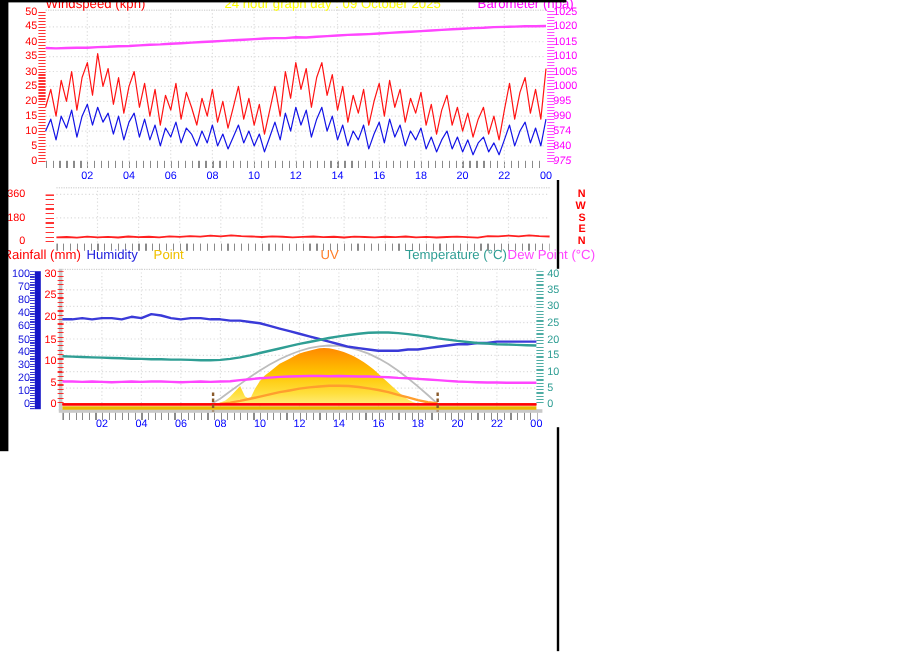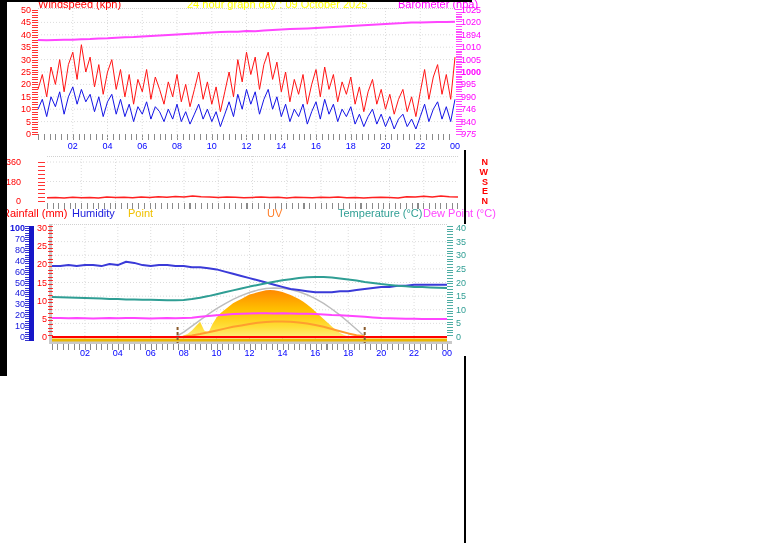--- a/index.html
+++ b/index.html
@@ -138,27 +138,27 @@
       <span class="tick right-anchor" style="left: 31px; top: 96.8px; color: rgb(255, 0, 0);">15</span>
       <span class="tick right-anchor" style="left: 31px; top: 84.4px; color: rgb(255, 0, 0);">20</span>
       <span class="tick right-anchor" style="left: 31px; top: 72px; color: rgb(255, 0, 0);">25</span>
       <span class="tick right-anchor" style="left: 31px; top: 59.6px; color: rgb(255, 0, 0);">30</span>
       <span class="tick right-anchor" style="left: 31px; top: 47.2px; color: rgb(255, 0, 0);">35</span>
       <span class="tick right-anchor" style="left: 31px; top: 34.8px; color: rgb(255, 0, 0);">40</span>
       <span class="tick right-anchor" style="left: 31px; top: 22.4px; color: rgb(255, 0, 0);">45</span>
       <span class="tick right-anchor" style="left: 31px; top: 10px; color: rgb(255, 0, 0);">50</span>
       <span class="tick left-anchor" style="left: 461px; top: 134px; color: rgb(255, 0, 255); font-style: italic;">975</span>
       <span class="tick left-anchor" style="left: 461px; top: 121.6px; color: rgb(255, 0, 255);">840</span>
-      <span class="tick left-anchor" style="left: 461px; top: 109.2px; color: rgb(255, 0, 255);">746</span>
+      <span class="tick left-anchor" style="left: 461px; top: 109.2px; color: rgb(255, 0, 255);">574</span>
       <span class="tick left-anchor" style="left: 461px; top: 96.8px; color: rgb(255, 0, 255);">990</span>
       <span class="tick left-anchor" style="left: 461px; top: 84.4px; color: rgb(255, 0, 255);">995</span>
-      <span class="tick left-anchor" style="left: 461px; top: 72px; color: rgb(255, 0, 255); font-weight: bold;">1000</span>
+      <span class="tick left-anchor" style="left: 461px; top: 72px; color: rgb(255, 0, 255);">1000</span>
       <span class="tick left-anchor" style="left: 461px; top: 59.6px; color: rgb(255, 0, 255);">1005</span>
       <span class="tick left-anchor" style="left: 461px; top: 47.2px; color: rgb(255, 0, 255);">1010</span>
-      <span class="tick left-anchor" style="left: 461px; top: 34.8px; color: rgb(255, 0, 255);">1894</span>
+      <span class="tick left-anchor" style="left: 461px; top: 34.8px; color: rgb(255, 0, 255);">1015</span>
       <span class="tick left-anchor" style="left: 461px; top: 22.4px; color: rgb(255, 0, 255);">1020</span>
       <span class="tick left-anchor" style="left: 461px; top: 10px; color: rgb(255, 0, 255);">1025</span>
       <span class="tick center-anchor" style="left: 72.75px; top: 142px; color: rgb(0, 0, 255);">02</span>
       <span class="tick center-anchor" style="left: 107.5px; top: 142px; color: rgb(0, 0, 255);">04</span>
       <span class="tick center-anchor" style="left: 142.25px; top: 142px; color: rgb(0, 0, 255);">06</span>
       <span class="tick center-anchor" style="left: 177px; top: 142px; color: rgb(0, 0, 255);">08</span>
       <span class="tick center-anchor" style="left: 211.75px; top: 142px; color: rgb(0, 0, 255);">10</span>
       <span class="tick center-anchor" style="left: 246.5px; top: 142px; color: rgb(0, 0, 255);">12</span>
       <span class="tick center-anchor" style="left: 281.25px; top: 142px; color: rgb(0, 0, 255);">14</span>
       <span class="tick center-anchor" style="left: 316px; top: 142px; color: rgb(0, 0, 255);">16</span>
@@ -177,21 +177,21 @@
       <span class="tick right-anchor" style="left: 25px; top: 337px; color: rgb(20, 20, 221);">0</span>
       <span class="tick right-anchor" style="left: 25px; top: 326.1px; color: rgb(20, 20, 221);">10</span>
       <span class="tick right-anchor" style="left: 25px; top: 315.2px; color: rgb(20, 20, 221);">20</span>
       <span class="tick right-anchor" style="left: 25px; top: 304.3px; color: rgb(20, 20, 221);">30</span>
       <span class="tick right-anchor" style="left: 25px; top: 293.4px; color: rgb(20, 20, 221);">40</span>
       <span class="tick right-anchor" style="left: 25px; top: 282.5px; color: rgb(20, 20, 221);">50</span>
       <span class="tick right-anchor" style="left: 25px; top: 271.6px; color: rgb(20, 20, 221);">60</span>
       <span class="tick right-anchor" style="left: 25px; top: 260.7px; color: rgb(20, 20, 221);">40</span>
       <span class="tick right-anchor" style="left: 25px; top: 249.8px; color: rgb(20, 20, 221);">80</span>
       <span class="tick right-anchor" style="left: 25px; top: 238.9px; color: rgb(20, 20, 221);">70</span>
-      <span class="tick right-anchor" style="left: 25px; top: 228px; color: rgb(20, 20, 221); font-weight: bold;">100</span>
+      <span class="tick right-anchor" style="left: 25px; top: 228px; color: rgb(20, 20, 221);">100</span>
       <span class="tick right-anchor" style="left: 47px; top: 337px; color: rgb(255, 0, 0);">0</span>
       <span class="tick right-anchor" style="left: 47px; top: 318.833px; color: rgb(255, 0, 0);">5</span>
       <span class="tick right-anchor" style="left: 47px; top: 300.667px; color: rgb(255, 0, 0);">10</span>
       <span class="tick right-anchor" style="left: 47px; top: 282.5px; color: rgb(255, 0, 0);">15</span>
       <span class="tick right-anchor" style="left: 47px; top: 264.333px; color: rgb(255, 0, 0);">20</span>
       <span class="tick right-anchor" style="left: 47px; top: 246.167px; color: rgb(255, 0, 0);">25</span>
       <span class="tick right-anchor" style="left: 47px; top: 228px; color: rgb(255, 0, 0);">30</span>
       <span class="tick left-anchor" style="left: 456px; top: 337px; color: rgb(47, 158, 148);">0</span>
       <span class="tick left-anchor" style="left: 456px; top: 323.375px; color: rgb(47, 158, 148);">5</span>
       <span class="tick left-anchor" style="left: 456px; top: 309.75px; color: rgb(47, 158, 148);">10</span>

